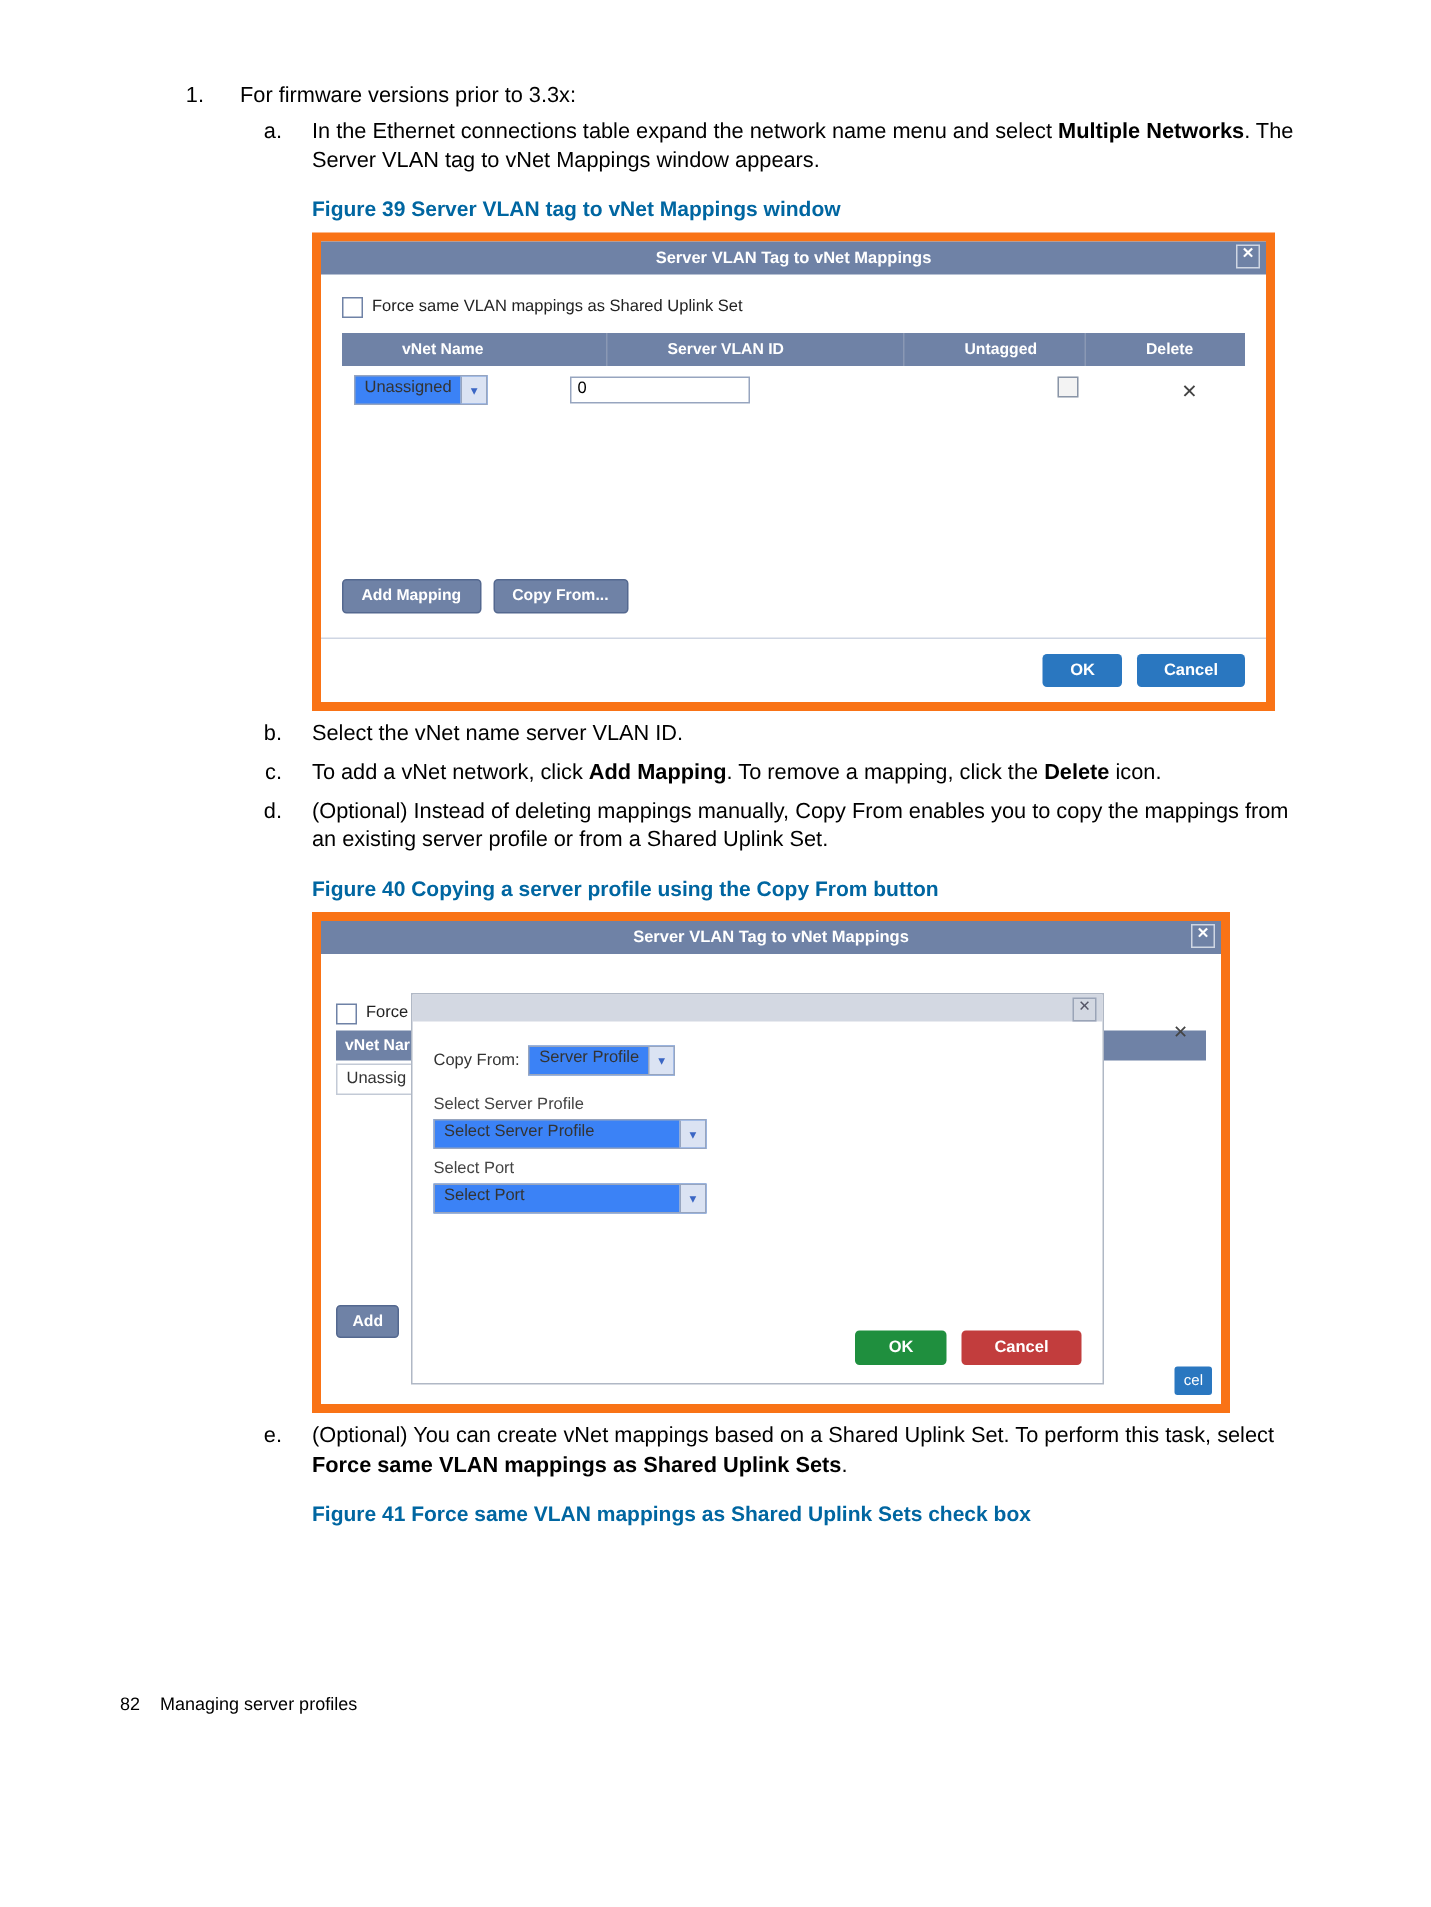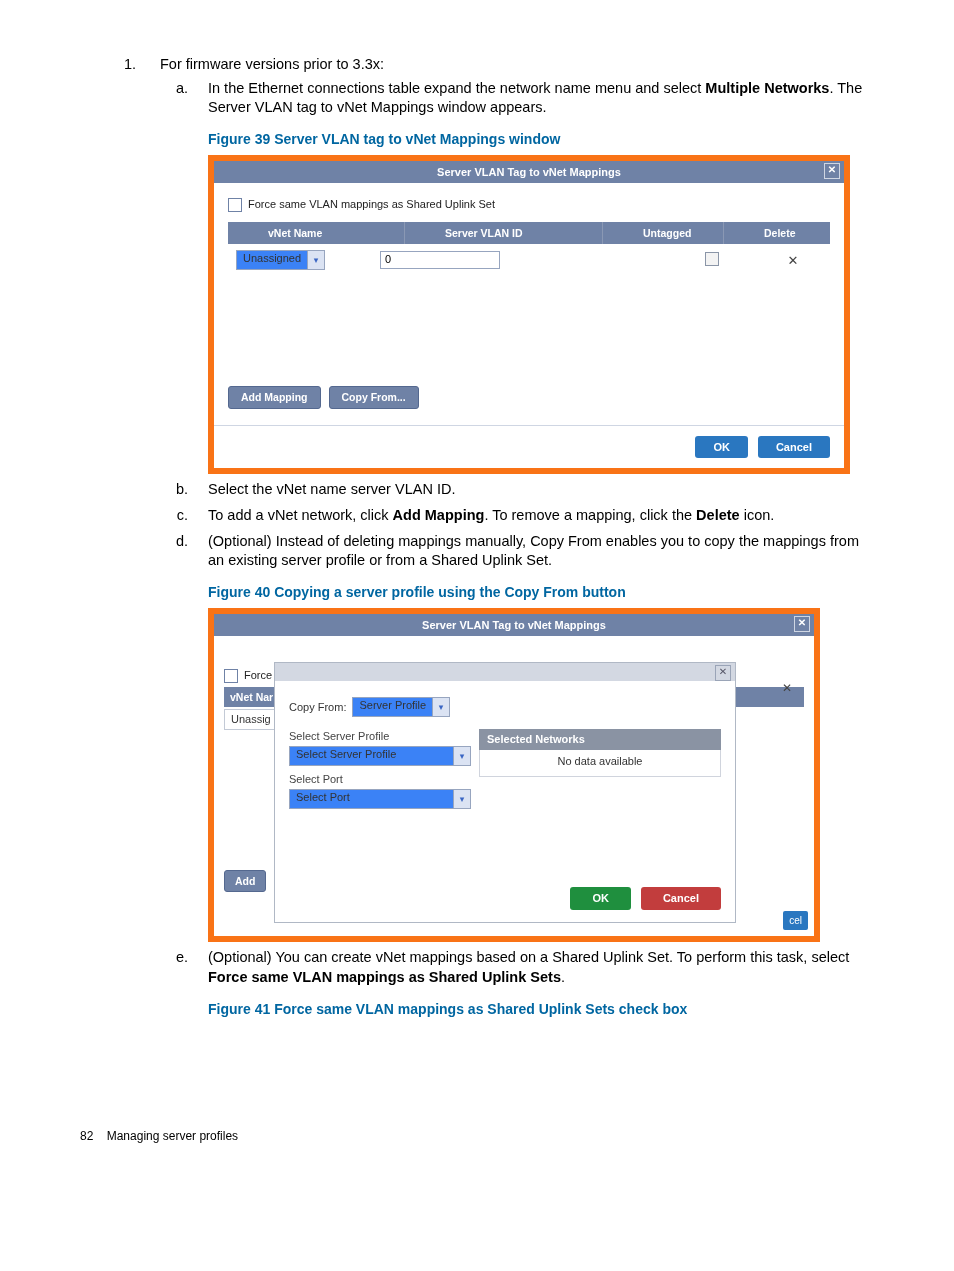--- a/index.html
+++ b/index.html
@@ -264,24 +264,20 @@
                     <span class="combo" style="width:100%;">
                       <span class="txt" style="flex:1">Select Server Profile</span>
                       <span class="arrow">▾</span>
                     </span>
                     <div class="group-label" style="margin-top:6px">Select Port</div>
                     <span class="combo" style="width:100%;">
                       <span class="txt" style="flex:1">Select Port</span>
                       <span class="arrow">▾</span>
                     </span>
                   </div>
-                  <div class="right">
-                    <div class="sel-net-head">Selected Networks</div>
-                    <div class="sel-net-body">No data available</div>
-                  </div>
                 </div>
                 <div class="inner-spacer"></div>
                 <div class="inner-foot">
                   <div class="pri2 ok">OK</div>
                   <div class="pri2 can">Cancel</div>
                 </div>
               </div>
             </div>
           </div>
         </div>

